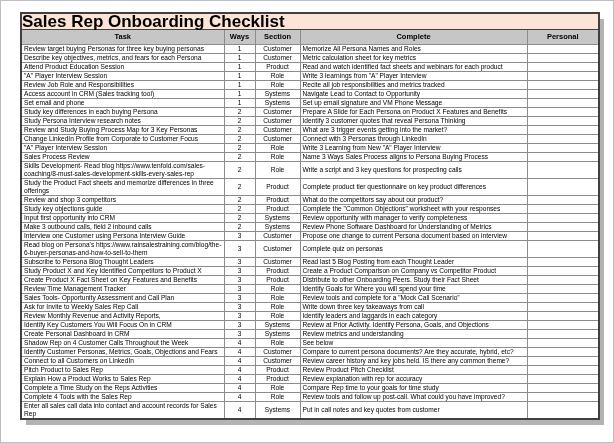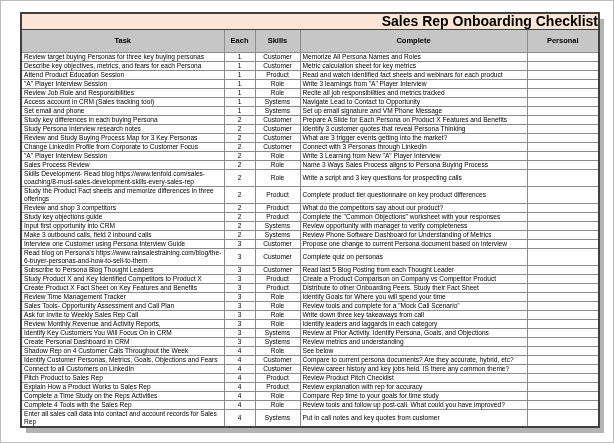--- a/index.html
+++ b/index.html
@@ -19,38 +19,38 @@
   .sheet {
     position: absolute; left: 19px; top: 11px;
     width: 580px;
     border: 2px solid var(--outer-border, #404040);
     background: #ffffff;
     box-shadow: 5px 6px 0 -1px var(--shadow, #b3b3b3);
   }
   .sheet-title {
     background: var(--title-bg, #FCE4D6);
     border-bottom: 1px solid var(--outer-border, #404040);
-    text-align: right;
+    text-align: left;
     font-weight: bold;
-    font-size: 14px;
+    font-size: 17px;
     line-height: 15px;
     height: 16px;
     color: #000;
   }
   table.checklist {
     width: 100%;
     border-collapse: collapse;
     table-layout: fixed;
   }
   table.checklist th {
     background: var(--header-bg, #C6C6C6);
     font-weight: bold;
     font-size: 7.5px;
     line-height: 10px;
-    height: 22px;
+    height: 14px;
     border: 1px solid var(--cell-border, #8c8c8c);
     border-top: none;
     padding: 0 4px;
     color: #000;
   }
   table.checklist td {
     font-size: 6.6px;
     line-height: 8px;
     padding: 0 2px;
     border: 1px solid var(--cell-border, #8c8c8c);
@@ -81,22 +81,22 @@
       <colgroup>
         <col class="c-task">
           <col class="c-week">
           <col class="c-section">
           <col class="c-homework">
           <col class="c-completed">
       </colgroup>
       <thead>
         <tr>
           <th>Task</th>
-          <th>Each</th>
-          <th>Skills</th>
+          <th>Ways</th>
+          <th>Section</th>
           <th>Complete</th>
           <th>Personal</th>
         </tr>
       </thead>
       <tbody>
           <tr>
             <td class="task">Review target buying Personas for three key buying personas</td>
             <td class="week">1</td>
             <td class="section">Customer</td>
             <td class="homework">Memorize All Persona Names and Roles</td>

